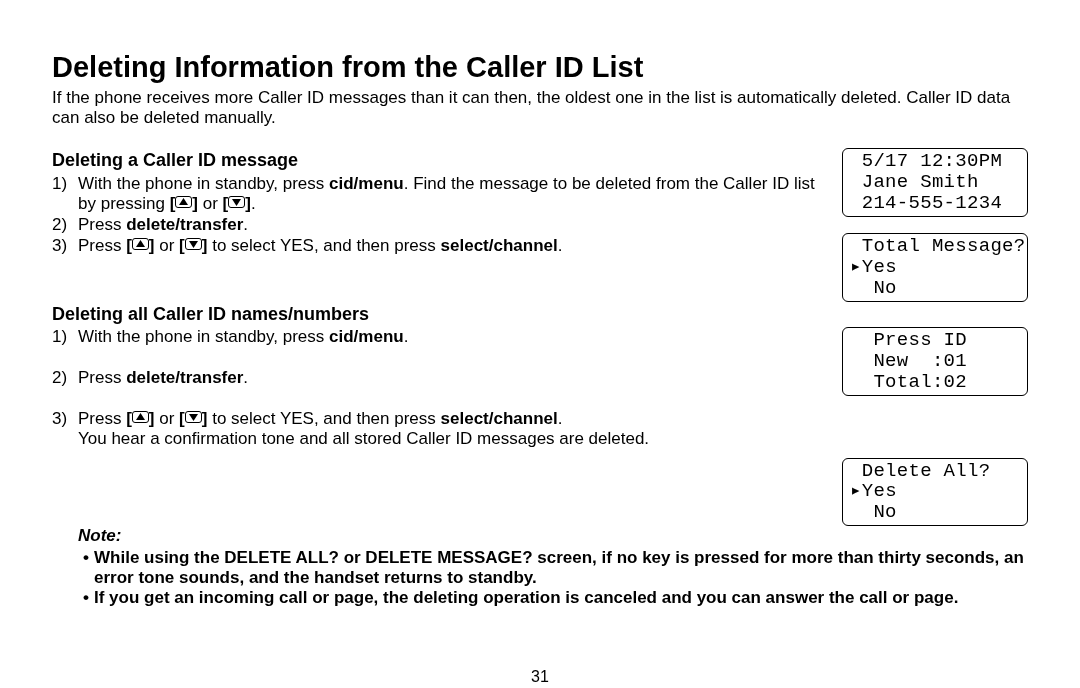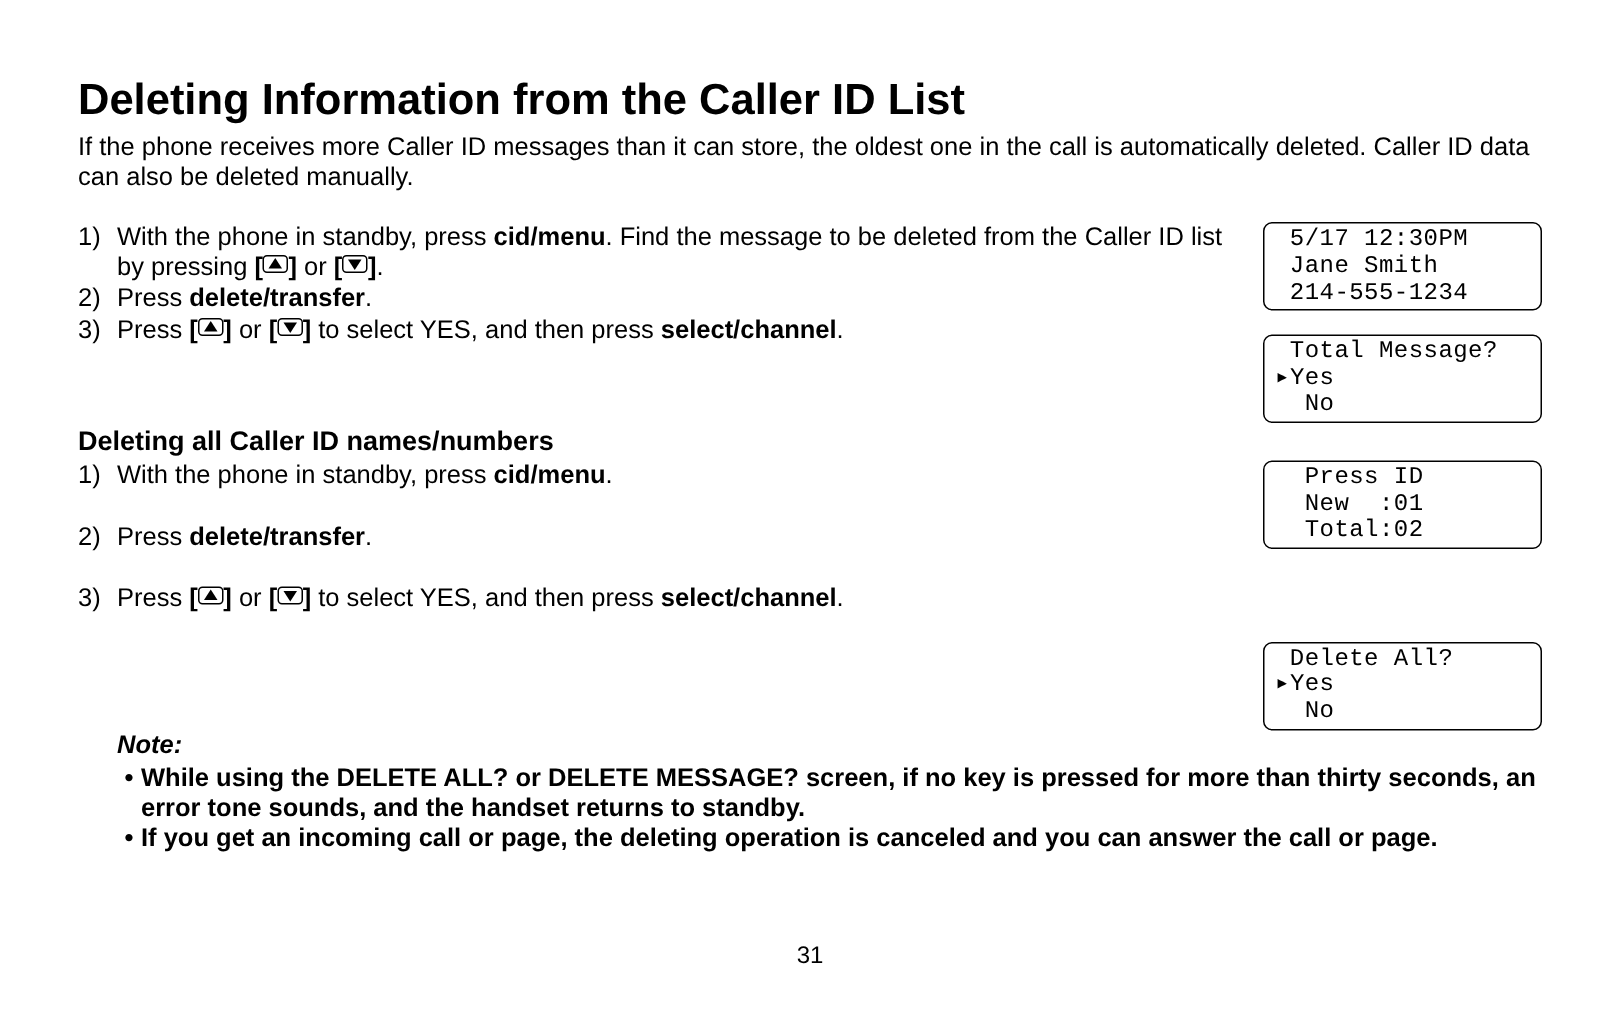--- a/index.html
+++ b/index.html
@@ -40,21 +40,21 @@
     width: 186px;
     display: flex;
     flex-direction: column;
     gap: 16px;
   }
   .lcd {
     border: 1.5px solid #000;
     border-radius: 6px;
     padding: 2px 7px 2px 7px;
     font-family: "Courier New", monospace;
-    font-size: 16px;
+    font-size: 19px;
     line-height: 1.1;
     letter-spacing: 0.3px;
     white-space: pre;
   }
   .lcd .line { display: block; }
   ol.steps {
     list-style: none;
     padding-left: 0;
     margin: 0 0 18px 0;
   }
@@ -111,24 +111,25 @@
     text-align: center;
     margin-top: 60px;
     font-size: 16px;
   }
   .spacer-xl { height: 20px; }
 </style>
 </head>
 <body>
 
 <div class="title">Deleting Information from the Caller ID List</div>
-<div class="intro">If the phone receives more Caller ID messages than it can store, the oldest one in the call is automatically deleted. Caller ID data can also be deleted manually.</div>
+<div class="intro">If the phone receives more Caller ID messages than it can then, the oldest one in the list is automatically deleted. Caller ID data can also be deleted manually.</div>
 
 <div class="content-row">
   <div class="text-col">
+    <div class="subheading">Deleting a Caller ID message</div>
     <ol class="steps">
       <li>
         <span class="num">1)</span>
         <span class="body">
           <span>With the phone in standby, press </span><b>cid/menu</b><span>. Find the message to be deleted from the Caller ID list by pressing </span><b>[<span class="kbtn"><svg width="11" height="10" viewBox="0 0 11 10">
                   <polygon points="5.5,1 10,8 1,8" fill="#000"></polygon>
                 </svg></span>]</b><span> or </span><b>[<span class="kbtn"><svg width="11" height="10" viewBox="0 0 11 10">
                   <polygon points="1,2 10,2 5.5,9" fill="#000"></polygon>
                 </svg></span>]</b><span>.</span>
         </span>
@@ -180,20 +181,21 @@
     <div class="spacer-xl"></div>
     <ol class="steps" style="margin-bottom:2px;">
       <li>
         <span class="num">3)</span>
         <span class="body">
           <span>Press </span><b>[<span class="kbtn"><svg width="11" height="10" viewBox="0 0 11 10">
                   <polygon points="5.5,1 10,8 1,8" fill="#000"></polygon>
                 </svg></span>]</b><span> or </span><b>[<span class="kbtn"><svg width="11" height="10" viewBox="0 0 11 10">
                   <polygon points="1,2 10,2 5.5,9" fill="#000"></polygon>
                 </svg></span>]</b><span> to select YES, and then press </span><b>select/channel</b><span>.</span><br>
+          <span>You hear a confirmation tone and all stored Caller ID messages are deleted.</span>
         </span>
       </li>
     </ol>
   </div>
   <div class="screen-col">
     <div class="lcd"><span class="line">  Press ID</span><span class="line">  New  :01</span><span class="line">  Total:02</span></div>
     <div style="height:30px;"></div>
     <div class="lcd"><span class="line"> Delete All?</span><span class="line">▸Yes</span><span class="line">  No</span></div>
   </div>
 </div>

